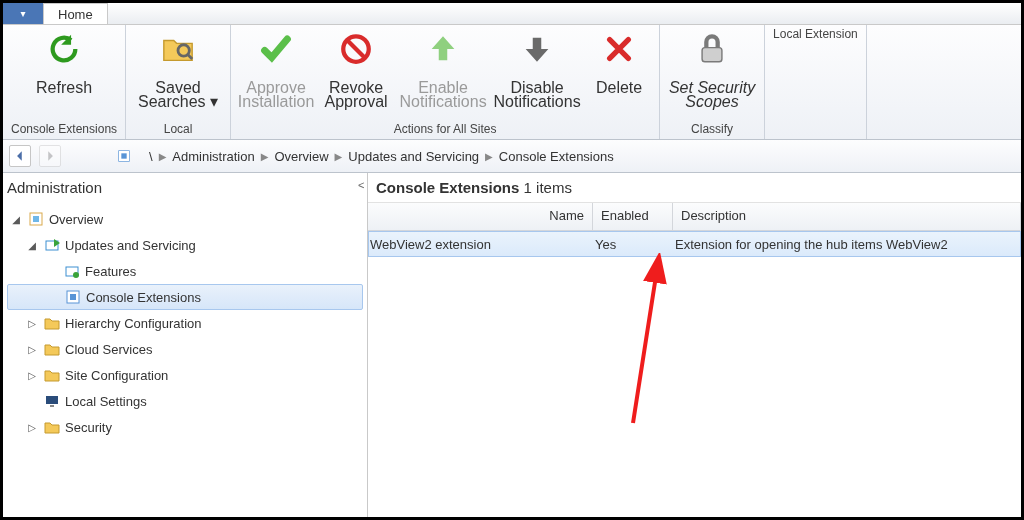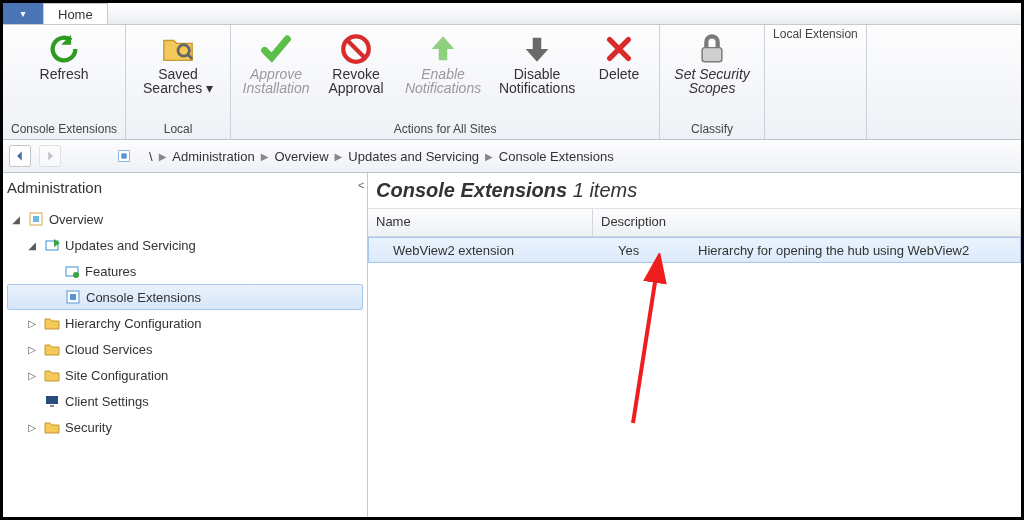--- a/index.html
+++ b/index.html
@@ -8,48 +8,48 @@
 .tab-spacer { width: 40px; display: flex; align-items: center; justify-content: center; background: #4a76b6; color: #fff; font-size: 10px; }
 .tab { padding: 2px 14px; background: #fff; border: 1px solid #c9c9c9; border-bottom: none; display: flex; align-items: center; }
 .ribbon { background: linear-gradient(#fdfdfe,#eef1f6); border-bottom: 1px solid #bcc3cc; display: flex; height: 115px; }
 .rgroup { display: flex; flex-direction: column; border-right: 1px solid #ccd2db; padding: 2px 8px 0 8px; }
 .rgroup .items { flex: 1; display: flex; align-items: flex-start; justify-content: center; gap: 6px; }
 .rgroup .glabel { text-align: center; font-size: 12px; color: #444; padding-bottom: 3px; }
 .ritem { display: flex; flex-direction: column; align-items: center; width: 74px; cursor: pointer; padding-top: 4px; }
 .ritem.wide { width: 88px; }
 .ritem.narrow { width: 64px; align-items: center; }
 .ritem .icon { width: 36px; height: 36px; display: flex; align-items: center; justify-content: center; }
-.ritem .lbl { font-size: 14px; text-align: center; line-height: 14px; margin-top: 0; }
-.ritem.disabled .lbl { color: #9a9a9a; font-style: italic; }
+.ritem .lbl { font-size: 16px; text-align: center; line-height: 14px; margin-top: 14px; }
+.ritem.disabled .lbl { color: #9a9a9a; }
 .navbar { height: 33px; background: linear-gradient(#fdfdfe,#eef1f6); border-bottom: 1px solid #bcc3cc; display: flex; align-items: center; padding: 0 6px; gap: 8px; }
 .navbtn { width: 22px; height: 22px; display: flex; align-items: center; justify-content: center; background: #fff; border: 1px solid #c6c6c6; border-radius: 2px; cursor: pointer; }
 .crumbs { display: flex; align-items: center; gap: 6px; font-size: 13px; margin-left: 6px; }
 .crumb { cursor: pointer; }
 .crumb-sep { color: #888; font-size: 10px; }
 .main { display: flex; height: calc(520px - 22px - 115px - 33px - 6px); }
 .sidebar { width: 365px; border-right: 1px solid #c9c9c9; background: #fff; }
 .sidebar-title { font-weight: 400; font-size: 15px; padding: 6px 8px 10px 4px; }
 .tree { padding: 0 4px; }
 .tree-item { display: flex; align-items: center; height: 26px; cursor: pointer; border-radius: 2px; }
 .tree-item.sel { background: linear-gradient(#e9f1fb,#d6e6f9); border: 1px solid #a7c7ee; }
 .tree-item .exp { width: 14px; text-align: center; color: #5a5a5a; font-size: 10px; }
 .tree-item .ticon { width: 18px; height: 18px; margin: 0 4px; display: flex; align-items: center; justify-content: center; }
 .indent0 { padding-left: 2px; }
 .indent1 { padding-left: 18px; }
 .indent2 { padding-left: 38px; }
 .content { flex: 1; display: flex; flex-direction: column; position: relative; }
-.content-title { font-size: 20px; padding: 6px 0 6px 8px; border-bottom: 1px solid #e2e2e2; font-style: italic; }
+.content-title { font-size: 15px; padding: 6px 0 6px 8px; border-bottom: 1px solid #e2e2e2; }
 .content-title .count { font-weight: 400; }
 .grid-header { display: flex; background: linear-gradient(#fbfcfd,#eef1f5); border-bottom: 1px solid #d3d6db; height: 28px; }
 .ghcell { padding: 5px 8px; border-right: 1px solid #d3d6db; font-size: 13px; }
-.gh-name { width: 225px; }
+.gh-name { width: 225px; text-align: right; }
 .gh-enabled { width: 80px; }
 .gh-desc { flex: 1; }
 .grid-row { display: flex; height: 26px; align-items: center; background: linear-gradient(#eaf3fc,#dbeafb); border: 1px solid #a7c7ee; cursor: pointer; }
-.gcell { padding: 4px 24px; font-size: 13px; }
+.gcell { padding: 4px 1px; font-size: 13px; }
 .gc-name { width: 225px; }
 .gc-enabled { width: 80px; }
 .gc-desc { flex: 1; white-space: nowrap; overflow: hidden; }
 .collapse-handle { position: absolute; left: -10px; top: 6px; font-size: 11px; color: #666; }
 .annot-arrow { position: absolute; left: 225px; top: 80px; pointer-events: none; }
 </style>
 </head>
 <body>
 
 <div class="tabs">
@@ -261,47 +261,48 @@
         <span>Site Configuration</span>
       </div>
       <div class="tree-item indent1">
         <span class="exp"></span>
         <span class="ticon">
             <svg width="16" height="16">
               <rect x="2" y="3" width="12" height="8" fill="#2a4c7a"></rect>
               <rect x="6" y="12" width="4" height="2" fill="#888"></rect>
             </svg>
           </span>
-        <span>Client Settings</span>
+        <span>Local Settings</span>
       </div>
       <div class="tree-item indent1">
         <span class="exp">▷</span>
         <span class="ticon">
             <svg width="16" height="16">
               <path fill="#f4c95a" stroke="#c59a2e" d="M1 4h5l2 2h7v8H1z"></path>
             </svg>
           </span>
         <span>Security</span>
       </div>
     </div>
   </div>
 
   <div class="content">
     <span class="collapse-handle">&lt;</span>
     <div class="content-title">
       <b>Console Extensions</b> <span class="count">1 items</span>
     </div>
     <div class="grid-header">
       <div class="ghcell gh-name">Name</div>
+      <div class="ghcell gh-enabled">Enabled</div>
       <div class="ghcell gh-desc">Description</div>
     </div>
     <div class="grid-row">
       <div class="gcell gc-name">WebView2 extension</div>
       <div class="gcell gc-enabled">Yes</div>
-      <div class="gcell gc-desc">Hierarchy for opening the hub using WebView2</div>
+      <div class="gcell gc-desc">Extension for opening the hub items WebView2</div>
     </div>
 
     <svg class="annot-arrow" width="80" height="180">
       <defs>
           <marker id="ah" markerWidth="10" markerHeight="10" refX="5" refY="3" orient="auto">
             <path d="M0 0L8 3L0 6z" fill="#ef1d1d"></path>
           </marker>
         </defs>
       <line x1="40" y1="170" x2="65" y2="10" stroke="#ef1d1d" stroke-width="4" marker-end="url(#ah)"></line>
     </svg>

